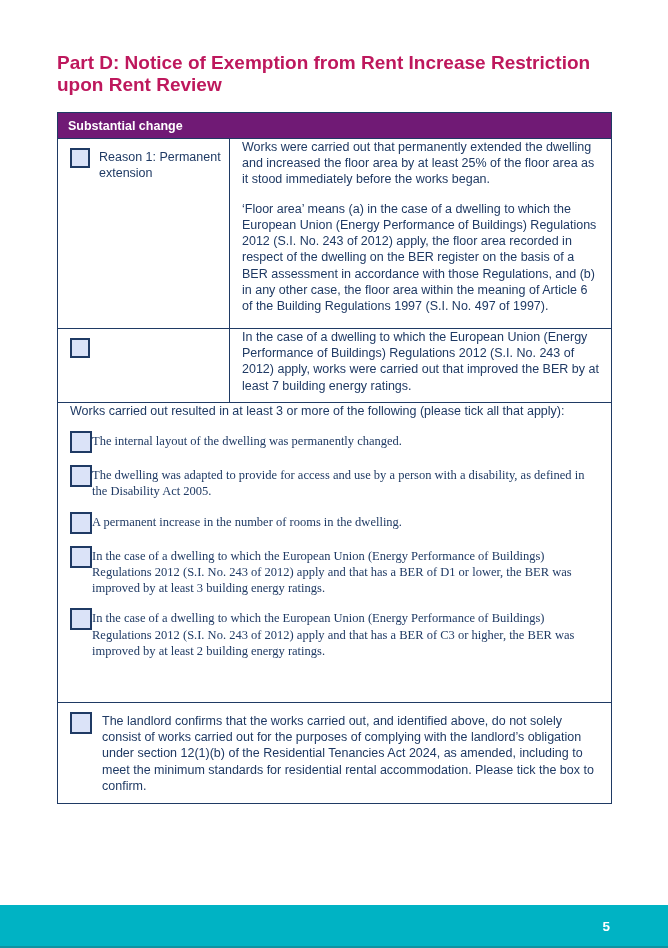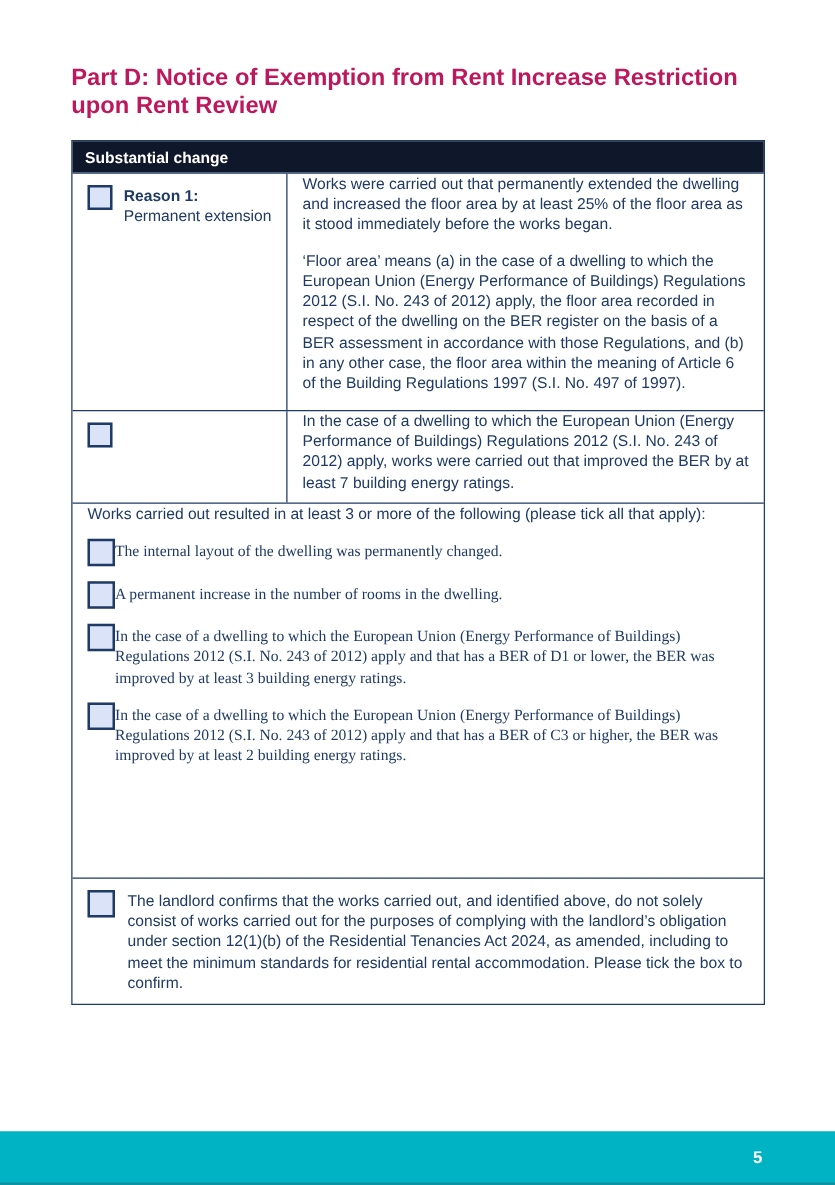--- a/index.html
+++ b/index.html
@@ -28,21 +28,21 @@
     line-height: 1.32;
   }
   .item20 .num { font-weight: bold; width: 24px; flex-shrink: 0; }
   .item20 .txt { max-width: 440px; }
 
   .form-table {
     margin-top: 15px;
     border: 1.5px solid #1f3a64;
   }
   .section-header {
-    background: #0f172a;
+    background: #701a75;
     color: #ffffff;
     font-weight: bold;
     font-size: 12.5px;
     padding: 6px 10px 5px 10px;
   }
   .row { display: flex; }
   .row + .row, .row + .section-header, .section-header + .row { border-top: 1.5px solid #1f3a64; }
   .col-left {
     width: 172px;
     flex-shrink: 0;
@@ -62,21 +62,21 @@
 
   .checkbox {
     width: 20px;
     height: 20px;
     background: #dbe3f8;
     border: 2px solid #1f3a64;
     flex-shrink: 0;
     cursor: pointer;
   }
   .reason-label { font-size: 12.5px; line-height: 1.3; padding-top: 1px; }
-  .reason-label b { font-weight: bold; }
+  .reason-label b { font-weight: normal; }
 
   .option { display: flex; gap: 0; margin-top: 12px; align-items: flex-start; font-family: Liberation Serif, serif; }
   .option .checkbox { width: 22px; height: 22px; }
   .option .opt-text { padding-top: 2px; }
 
   .declaration-row { padding: 9px 10px 9px 12px; display: flex; gap: 10px; align-items: flex-start; }
   .declaration-row .checkbox { width: 22px; height: 22px; }
   .declaration-row .decl-text { font-size: 12.5px; line-height: 1.3; padding-top: 1px; flex: 1; }
 
   .min-h-r1 { min-height: 190px; }
@@ -139,20 +139,24 @@
 
     <div class="row min-h-r3">
       <div class="col-right">
         <p>Works carried out resulted in at least 3 or more of the following (please tick all that apply):</p>
 
         <div class="option">
           <div class="checkbox"></div>
           <div class="opt-text">The internal layout of the dwelling was permanently changed.</div>
         </div>
 
+        <div class="option">
+          <div class="checkbox"></div>
+          <div class="opt-text">The dwelling was adapted to provide for access and use by a person with a disability, as defined in the Disability Act 2005.</div>
+        </div>
 
         <div class="option">
           <div class="checkbox"></div>
           <div class="opt-text">A permanent increase in the number of rooms in the dwelling.</div>
         </div>
 
         <div class="option">
           <div class="checkbox"></div>
           <div class="opt-text">In the case of a dwelling to which the European Union (Energy Performance of Buildings) Regulations 2012 (S.I. No. 243 of 2012) apply and that has a BER of D1 or lower, the BER was improved by at least 3 building energy ratings.</div>
         </div>

